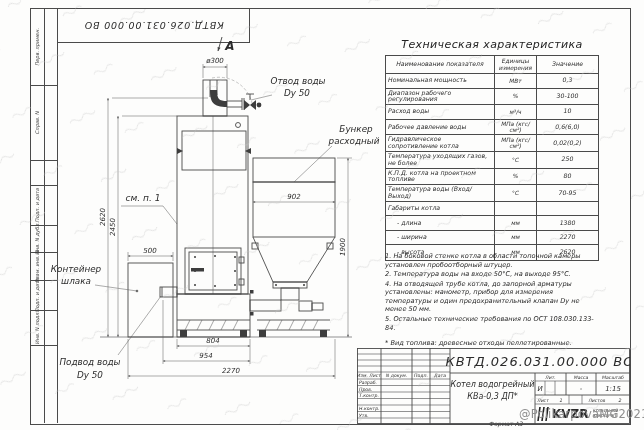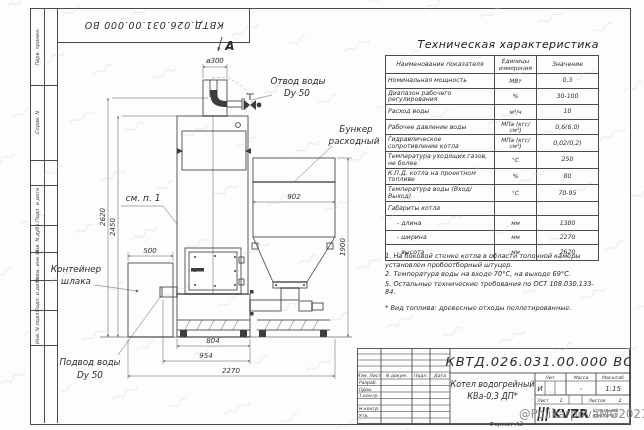--- a/index.html
+++ b/index.html
@@ -11,21 +11,21 @@
   .frame{position:absolute;left:30px;top:8px;width:599px;height:415px;border:1px solid #4a4a4a;}
   .vline{position:absolute;border-left:1px solid #4a4a4a;width:0;}
   .hline{position:absolute;border-top:1px solid #4a4a4a;height:0;}
   .cell-label{position:absolute;left:30px;width:14px;display:flex;align-items:center;justify-content:center;}
   .cell-label span{writing-mode:vertical-rl;transform:rotate(180deg);font-size:5px;font-style:italic;color:#3c3c3c;white-space:nowrap;}
   
   .stamp{position:absolute;left:57px;top:8px;width:191px;height:33px;border:1px solid #4a4a4a;display:flex;align-items:center;justify-content:center;}
   .stamp span{transform:rotate(180deg);font-style:italic;font-size:9.5px;letter-spacing:.8px;color:#2b2b2b;}
   
   .tt{position:absolute;left:385px;top:38px;width:214px;}
-  .tt-title{font-style:italic;font-size:11px;letter-spacing:.4px;text-align:right;margin:0 0 4px 0;color:#222;}
+  .tt-title{font-style:italic;font-size:11px;letter-spacing:.4px;text-align:center;margin:0 0 4px 0;color:#222;}
   .tt-grid{display:grid;grid-template-columns:109px 42px 61px;border:1px solid #4a4a4a;font-style:italic;}
   .tt-grid>div{border-right:.8px solid #4a4a4a;border-bottom:.8px solid #4a4a4a;font-size:6.2px;line-height:1.1;
      display:flex;align-items:center;padding:1px 2px;box-sizing:border-box;min-height:14.5px;}
   .tt-grid>div:nth-child(3n){border-right:none;}
   .tt-grid>div.hd{min-height:18px;justify-content:center;text-align:center;}
   .tt-grid>div.num{justify-content:center;text-align:center;}
   .tt-grid>div.u{font-size:5.8px;justify-content:center;text-align:center;}
   .tt-grid>div.ind{padding-left:11px;}
   .tt-grid>div:nth-last-child(-n+3){border-bottom:none;}
   
@@ -274,21 +274,22 @@
         <div class="u">мм</div>
         <div class="num">2270</div>
       <div class="ind">- высота</div>
         <div class="u">мм</div>
         <div class="num">2620</div>
     </div>
   </div>
 
   <div class="notes">
     <div>1. На боковой стенке котла в области топочной камеры установлен пробоотборный штуцер.</div>
-    <div>2. Температура воды на входе 70°С, на выходе 69°С.</div>
+    <div>2. Температура воды на входе 50°С, на выходе 95°С.</div>
+    <div>4. На отводящей трубе котла, до запорной арматуры установлены: манометр, прибор для измерения температуры и один предохранительный клапан Dу не менее 50 мм.</div>
     <div>5. Остальные технические требования по ОСТ 108.030.133-84.</div>
     <div class="fuel">* Вид топлива: древесные отходы пеллетированные.</div>
   </div>
 
   <svg class="abs" style="left:357px;top:348px;z-index:3;" width="273" height="76" viewBox="0 0 273 76">
     <g stroke="#4a4a4a" stroke-width=".9" fill="none">
       <rect x=".5" y=".5" width="272" height="75"></rect>
       <line x1="24" y1="0" x2="24" y2="76"></line>
         <line x1="55" y1="0" x2="55" y2="76"></line>
       <line x1="73" y1="0" x2="73" y2="76"></line>

